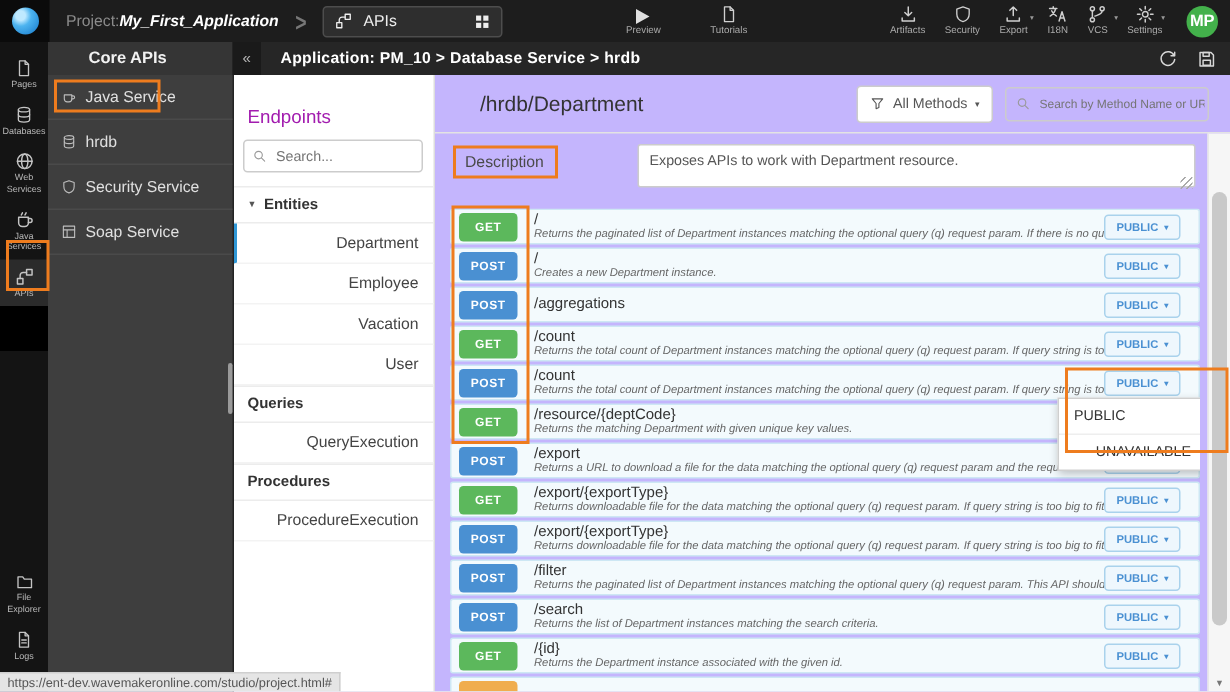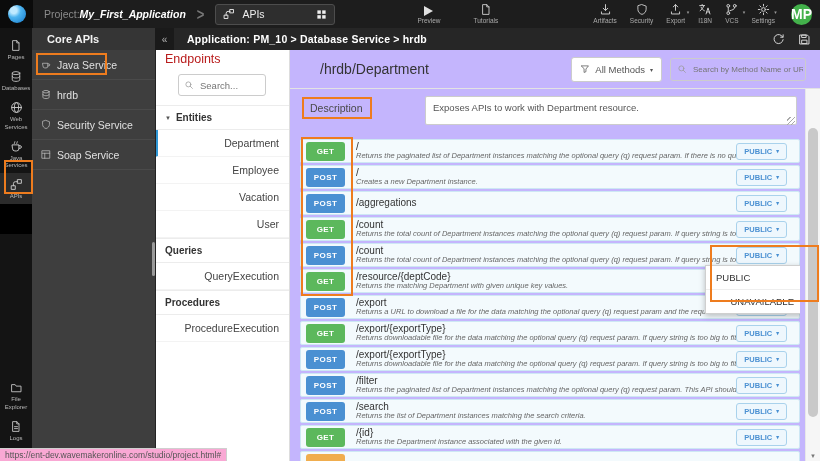--- a/index.html
+++ b/index.html
@@ -16,49 +16,49 @@
   .project .plabel{color:#8b8b8b;}
   .project .pname{color:#fff;font-weight:bold;font-style:italic;}
   .pchev{color:#777;font-size:13px;margin:0 11px;font-weight:bold;transform:scaleY(1.3);}
   .tab{display:flex;align-items:center;background:#2e2e2e;border:1px solid #4d4d4d;border-radius:3px;height:19px;width:104px;padding:0 7px;color:#eee;font-size:10.5px;gap:7px;}
   .tab .tlabel{flex:1;}
   .tb-item{display:flex;flex-direction:column;align-items:center;gap:2px;font-size:6.5px;color:#aaa;line-height:1;cursor:pointer;}
   .tb-item .tic{height:13px;display:flex;align-items:flex-end;position:relative;color:#cfcfcf;}
   .tb-caret{position:absolute;right:-7px;bottom:1px;font-size:5px;color:#999;}
   .play-tri{width:0;height:0;border-left:9px solid #e0e0e0;border-top:5.5px solid transparent;border-bottom:5.5px solid transparent;}
   .tb-right{margin-left:auto;display:flex;align-items:center;gap:13px;margin-right:8px;}
-  .avatar{width:21px;height:21px;border-radius:50%;background:var(--avatar-green);color:#fff;font-size:14px;font-weight:bold;display:flex;align-items:center;justify-content:center;margin-left:3px;}
+  .avatar{width:21px;height:21px;border-radius:50%;background:var(--avatar-green);color:#fff;font-size:11px;font-weight:bold;display:flex;align-items:center;justify-content:center;margin-left:3px;}
 
   
   .rail{position:absolute;left:0;top:28px;width:32px;height:433px;background:#141414;display:flex;flex-direction:column;align-items:center;color:#b9b9b9;z-index:4;}
   .rail-item{width:32px;padding:5px 0 4px;display:flex;flex-direction:column;align-items:center;gap:2px;font-size:6px;text-align:center;line-height:1.2;cursor:pointer;}
   .rail-item .ric{color:#c4c4c4;}
   .rail-item.sel{background:#2b2b2b;}
   .rail-black{width:32px;height:30px;background:#000;}
   .rail-spacer{flex:1;}
   .rail-dots{font-size:9px;color:#8a8a8a;letter-spacing:1px;padding:2px 0 3px;}
 
   
   .core{position:absolute;left:32px;top:28px;width:123px;height:433px;background:#3e3e3e;border-right:1px solid #232323;color:#ddd;z-index:3;}
-  .core-h{height:22px;display:flex;align-items:center;padding-left:15px;font-size:11px;font-weight:bold;color:#f2f2f2;background:#353535;}
+  .core-h{height:22px;display:flex;align-items:center;padding-left:27px;font-size:11px;font-weight:bold;color:#f2f2f2;background:#353535;}
   .core-item{height:29px;display:flex;align-items:center;gap:6px;padding-left:9px;font-size:10.5px;border-bottom:1px solid #4a4a4a;color:#e0e0e0;cursor:pointer;}
   .core-item .cic{color:#bdbdbd;}
   .core-thumb{position:absolute;right:0px;top:214px;width:3px;height:34px;background:#9a9a9a;border-radius:2px;}
 
   
   .crumbbar{position:absolute;left:155px;top:28px;width:665px;height:22px;background:#262626;display:flex;align-items:center;color:#fff;z-index:3;}
   .collapse-btn{width:19px;height:22px;background:#1a1a1a;color:#b5b5b5;display:flex;align-items:center;justify-content:center;font-size:10px;cursor:pointer;}
   .crumbtext{margin-left:13px;font-size:10.5px;font-weight:bold;letter-spacing:.2px;}
   .crumb-actions{margin-left:auto;display:flex;gap:13px;margin-right:9px;color:#d8d8d8;}
   .crumb-actions .ca{cursor:pointer;}
 
   
   .endp{position:absolute;left:155px;top:50px;width:135px;height:411px;background:#fff;border-right:1px solid #ddd;font-size:10.5px;color:#444;z-index:2;box-sizing:border-box;}
-  .endp-title{font-size:12.5px;color:#b91c1c;padding:2px 10px 8px;}
-  .endp-search{margin:0 23px 9px;height:20px;border:1px solid #ccc;border-radius:3px;display:flex;align-items:center;gap:4px;padding:0 5px;color:#999;}
+  .endp-title{font-size:12.5px;color:#a21caf;padding:21px 10px 8px;}
+  .endp-search{margin:0 7px 9px;height:20px;border:1px solid #ccc;border-radius:3px;display:flex;align-items:center;gap:4px;padding:0 5px;color:#999;}
   .endp-search input{border:0;outline:0;width:80px;font-size:9.5px;color:#555;font-family:inherit;background:transparent;}
   .sect{font-weight:bold;color:#333;padding:6px 10px;border-top:1px solid #ececec;border-bottom:1px solid #ececec;font-size:10px;display:flex;align-items:center;gap:5px;}
   .sect .scaret{font-size:6px;color:#555;}
   .endp-item{padding:7px 10px 7px 20px;border-bottom:1px solid #f3f3f3;color:#444;cursor:pointer;text-align:right;}
   .endp-item.sel{border-left:3px solid #2f97d6;padding-left:17px;}
 
   
   .main{position:absolute;left:290px;top:50px;width:530px;height:411px;background:#c4b5fd;z-index:1;}
   .main-h{height:39px;border-bottom:1px solid #e3e3e3;display:flex;align-items:center;padding:0 14px 0 30px;box-sizing:border-box;}
   .main-title{font-size:14px;color:#333;}
@@ -89,21 +89,21 @@
   .api-row.partial{height:24px;}
 
   .sb{position:absolute;right:0;top:39px;bottom:0;width:14px;background:#f6f6f6;border-left:1px solid #e8e8e8;}
   .sb-thumb{position:absolute;left:2px;right:2px;top:39px;height:289px;background:#c9c9c9;border-radius:6px;}
   .sb-arrow{position:absolute;bottom:2px;left:0;right:0;text-align:center;font-size:6px;color:#777;}
 
   
   .ann{position:absolute;border:2px solid var(--annotation);z-index:50;pointer-events:none;}
 
   
-  .statusbar{position:absolute;left:0;bottom:0;height:12px;background:#f9a8d4;border:1px solid #cfcfcf;border-left:0;border-bottom:0;font-size:8.5px;color:#555;padding:0 5px;display:flex;align-items:center;z-index:60;white-space:nowrap;}
+  .statusbar{position:absolute;left:0;bottom:0;height:12px;background:#e5e5e5;border:1px solid #cfcfcf;border-left:0;border-bottom:0;font-size:8.5px;color:#555;padding:0 5px;display:flex;align-items:center;z-index:60;white-space:nowrap;}
 </style>
 </head>
 <body>
 
 <div id="app">
 
   <div class="topbar">
     <div class="logo">
       <div class="logo-bird"></div>
     </div>

